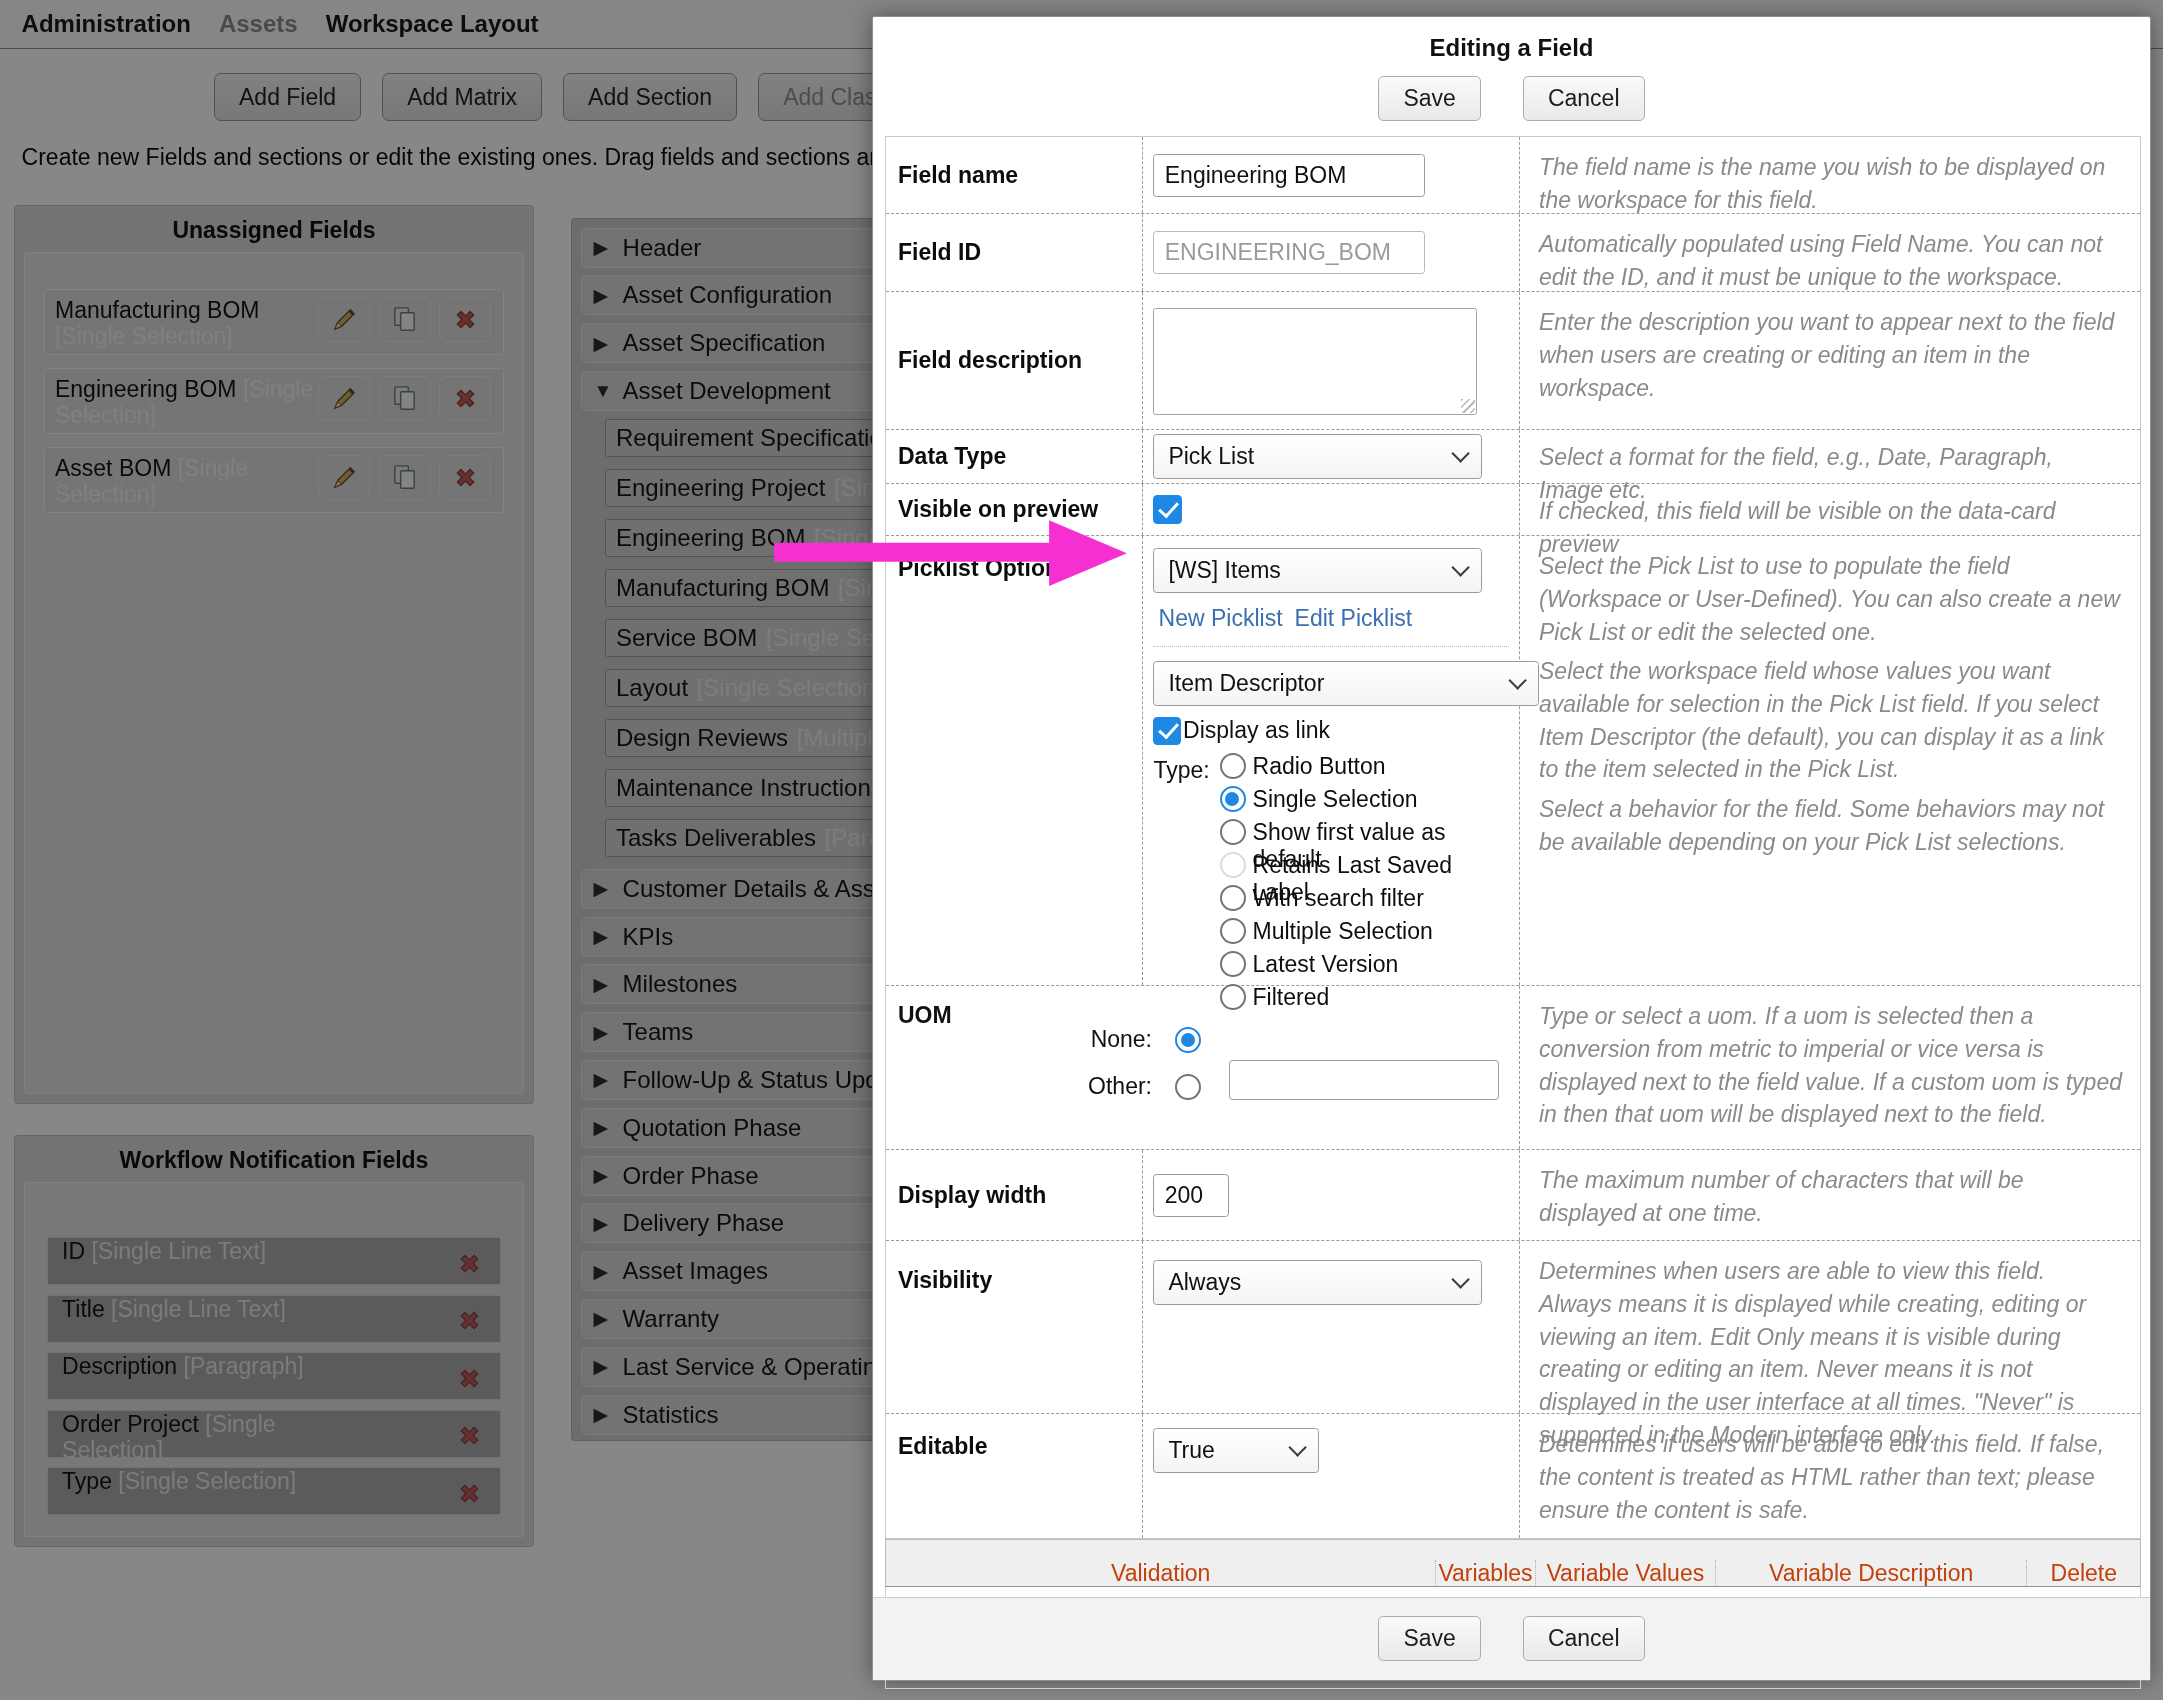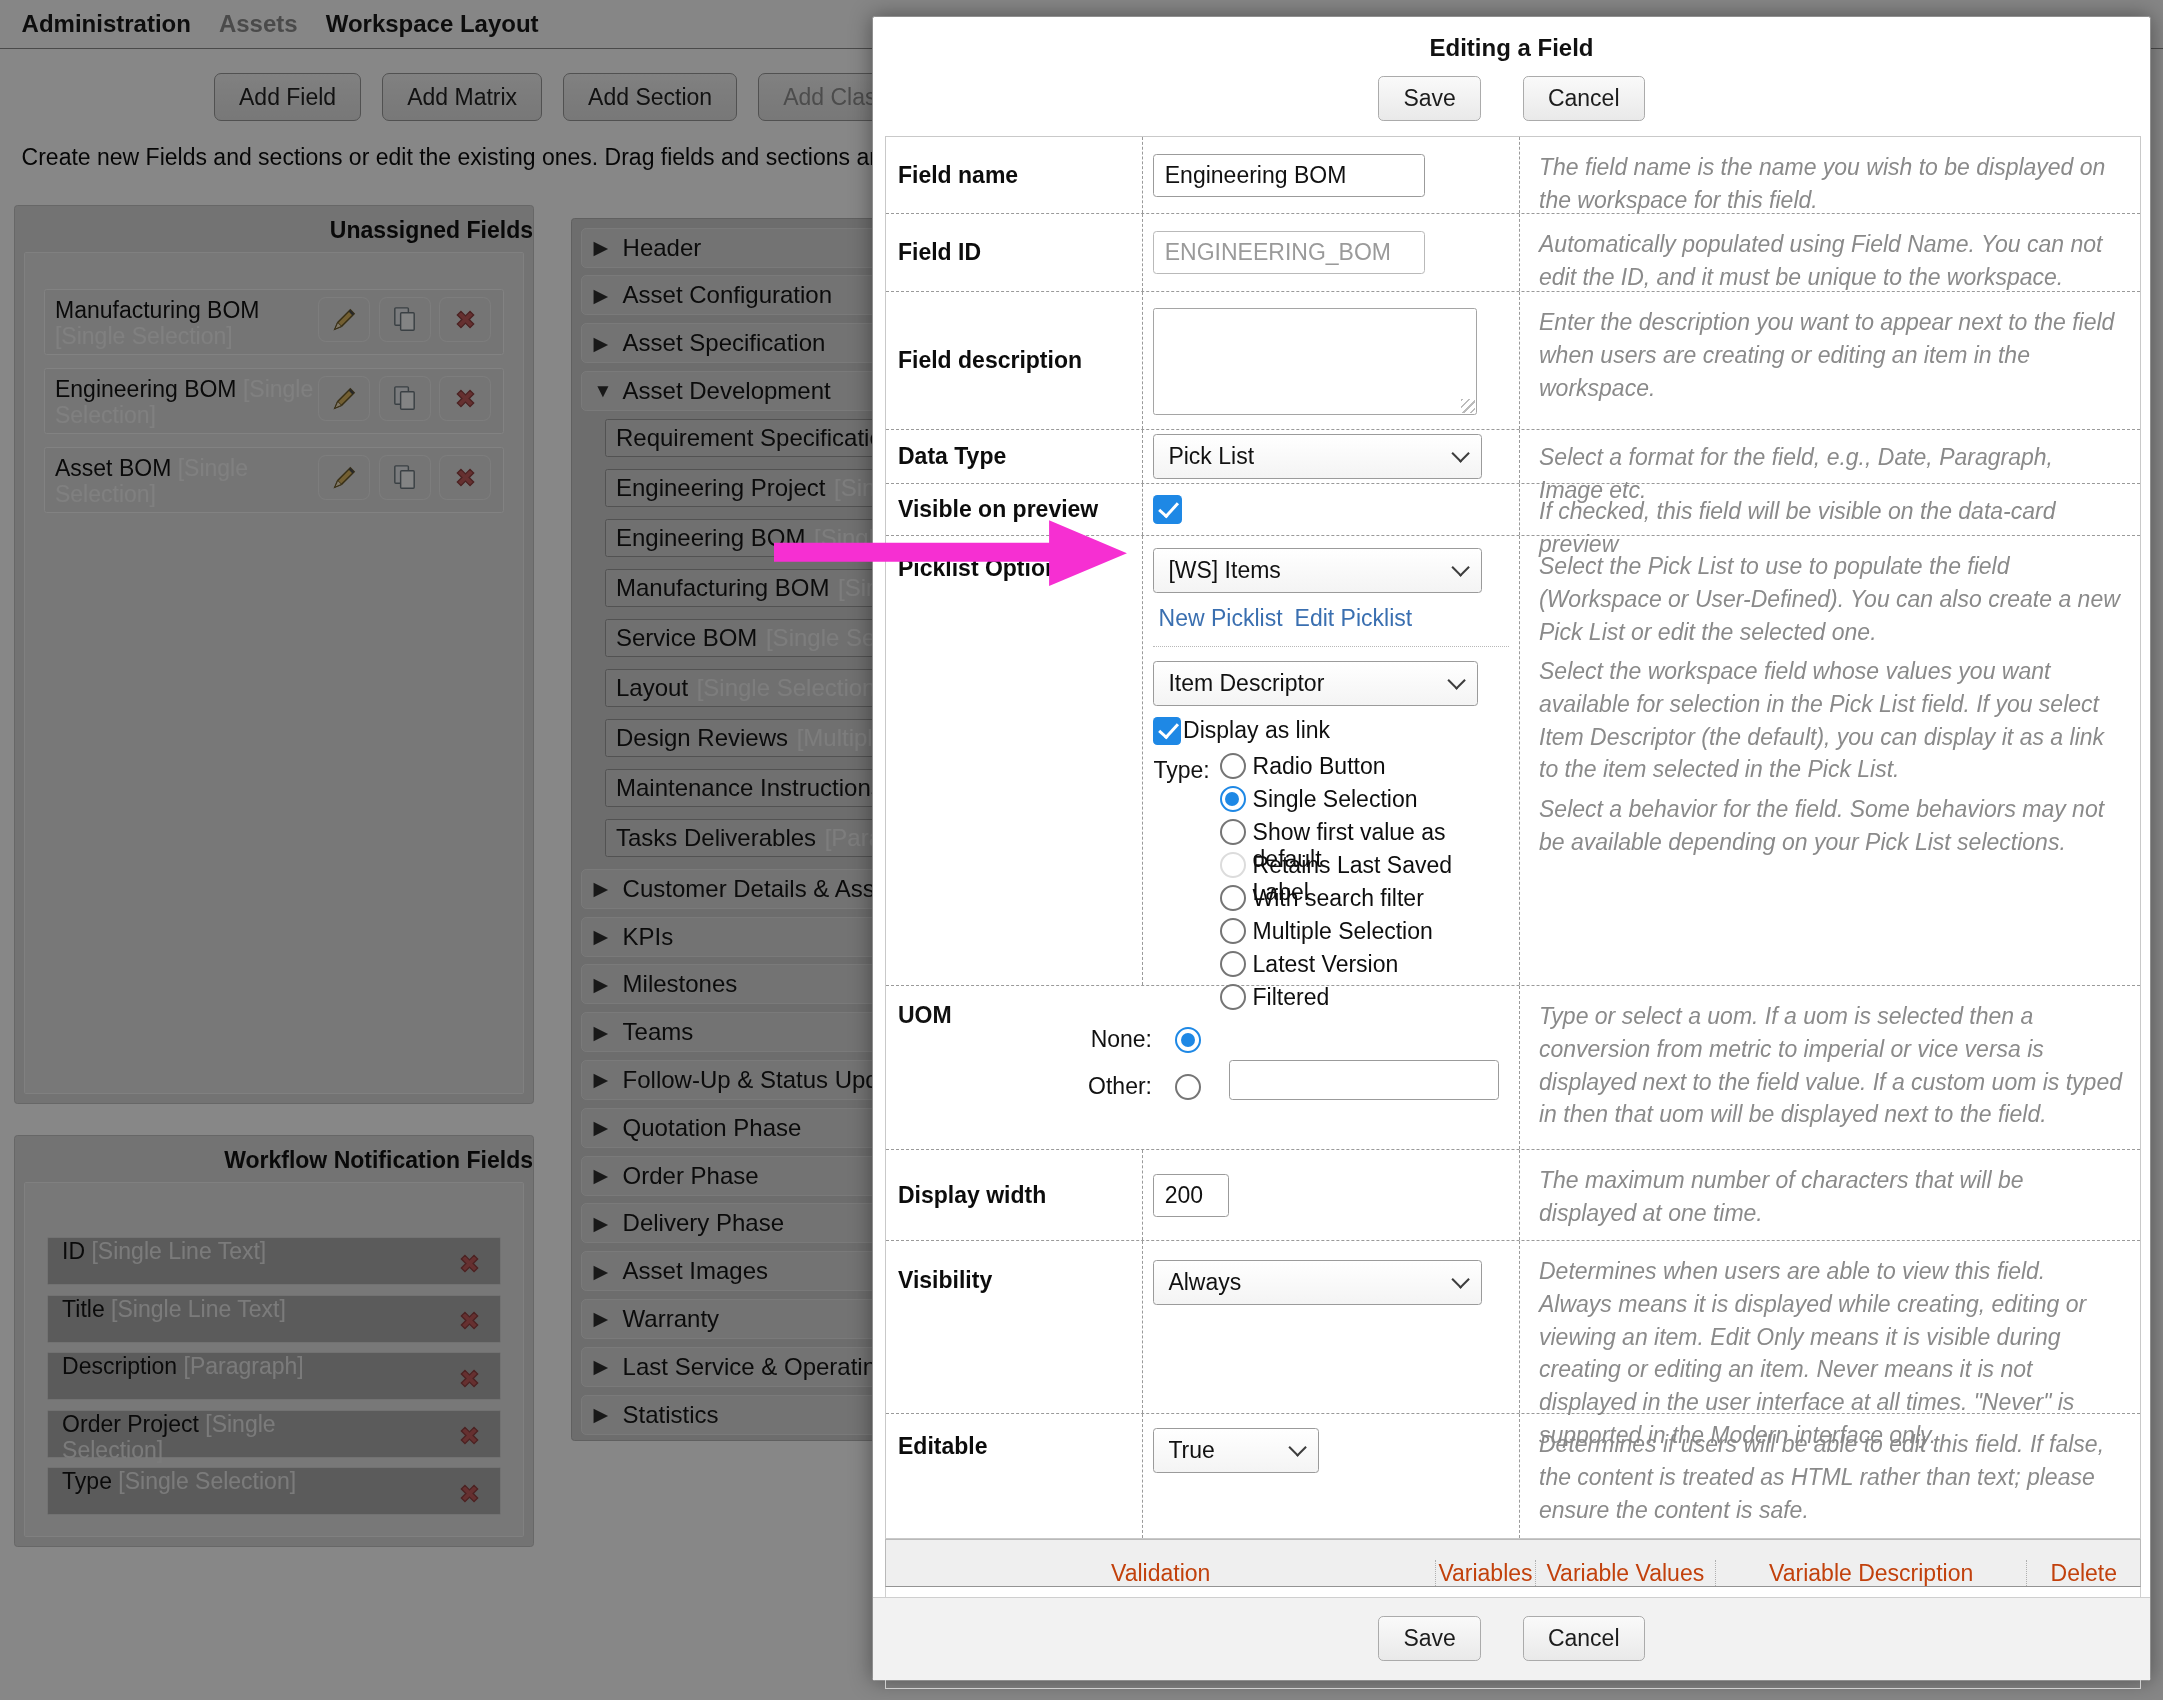--- a/index.html
+++ b/index.html
@@ -11,21 +11,21 @@
   .tabs{display:flex;align-items:center;height:100%;padding-left:21.6px;gap:28px;}
   .tab{font-size:24px;font-weight:bold;color:#1a1a1a;cursor:pointer;}
   .tab.muted{color:#8d8d8d;}
   .toolbar{position:absolute;left:214px;top:73px;display:flex;gap:21px;}
   .pbtn{font-family:inherit;font-size:23px;color:#222;height:48px;padding:0 24px;
         background:linear-gradient(#f3f3f3,#e2e2e2);border:0.9px solid #999;border-radius:7px;}
   .pbtn.disabled{color:#909090;}
   .intro{position:absolute;left:21.6px;top:144px;font-size:23px;white-space:nowrap;color:#0d0d0d;}
   
   .panel{position:absolute;background:#d9d9d9;border:0.9px solid #c2c2c2;border-radius:3.5px;box-sizing:border-box;}
-  .panel-title{text-align:right;font-size:23px;font-weight:bold;padding-top:11.2px;height:35px;}
+  .panel-title{text-align:center;font-size:23px;font-weight:bold;padding-top:11.2px;height:35px;}
   .panel-inner{position:absolute;left:8.6px;right:8.6px;top:46px;bottom:8.6px;background:#e3e3e3;
                border:0.9px solid #f2f2f2;border-radius:1.7px;overflow:hidden;}
   .unassigned{left:14px;top:205px;width:520px;height:899px;}
   .workflow{left:14px;top:1135px;width:520px;height:412px;}
   .ufield{position:relative;margin:0 19px 13px 19px;height:66px;background:#dedede;
           border:0.9px solid #f5f5f5;border-radius:2.6px;padding:7px 10.4px;box-sizing:border-box;}
   .u-first-gap{height:36px;}
   .flabel{display:inline-block;width:268px;font-size:23px;line-height:1.15;}
   .fname{color:#141414;}
   .ftype{color:#f1f1f1;}
@@ -443,21 +443,21 @@
         <div class="c2 top">
           <div class="sel" style="width:329px;flex:none;">
             <span>[WS] Items</span>
             <i class="chev"></i>
             </div>
           <div class="plinks">
               <span class="plink">New Picklist</span>
               <span class="plink">Edit Picklist</span>
             </div>
           <div class="dotsep"></div>
-          <div class="sel" style="width:325px;flex:none;text-align:center;">
+          <div class="sel" style="width:386px;flex:none;text-align:center;">
             <span>Item Descriptor</span>
             <i class="chev"></i>
             </div>
           <div class="cbrow" style="margin-top:10.4px">
             <span class="checkbox" style="width:28px;height:28px"></span>
             <span>Display as link</span>
           </div>
           <div class="typeblock">
             <span class="typelabel">Type:</span>
             <div class="radio-col">

